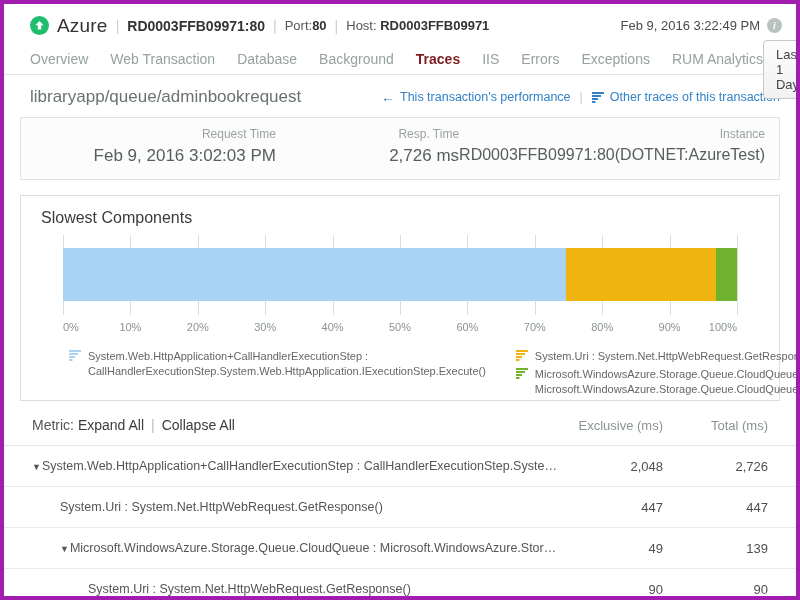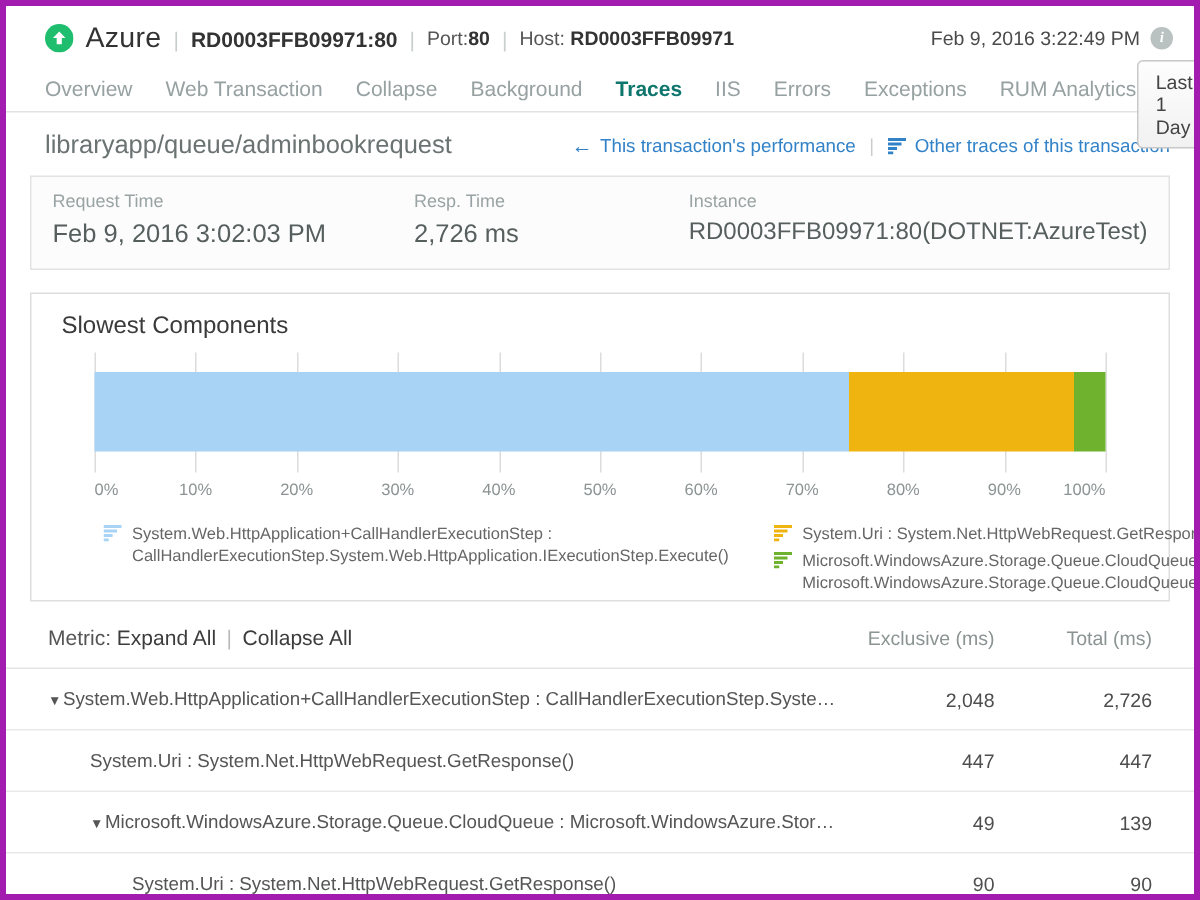--- a/index.html
+++ b/index.html
@@ -29,40 +29,40 @@
     display: flex; align-items: center; justify-content: center; font-family: "Liberation Serif", serif;
   }
 
   
   .nav-row {
     display: flex; align-items: flex-start; padding: 4px 14px 0 26px; height: 33px;
     border-bottom: 1px solid #e2e2e2; position: relative;
   }
   .tabs { display: flex; gap: 22px; padding-top: 5px; }
   .tab { font-size: 14px; color: #97a1a1; cursor: pointer; white-space: nowrap; }
-  .tab.active { color: #0f766e; font-weight: bold; }
+  .tab.active { color: #7f1d1d; font-weight: bold; }
   .nav-buttons { margin-left: auto; display: flex; gap: 6px; margin-top: -6px; }
   .btn {
     background: linear-gradient(#fdfdfd, #f1f1f1); border: 1px solid #c8c8c8;
     border-radius: 4px; font-size: 13px; color: #444; padding: 6px 12px;
     display: flex; align-items: center; gap: 6px; cursor: pointer;
   }
 
   
   .txn-row { display: flex; align-items: center; padding: 12px 16px 10px 26px; }
   .txn-title { font-size: 17px; color: #6b7272; font-weight: 400; }
   .txn-links { margin-left: auto; display: flex; align-items: center; gap: 9px; font-size: 12.5px; }
   .link { color: #3282c8; text-decoration: none; display: flex; align-items: center; gap: 5px; cursor: pointer; }
   .link-sep { color: #ccc; }
   .arrow-left { font-size: 14px; color: #3282c8; }
 
   
   .info-panel {
     margin: 0 16px; border: 1px solid #e3e3e3; background: #fcfcfc;
-    display: flex; padding: 9px 14px 13px 14px;
+    display: flex; padding: 9px 14px 13px 14px; text-align: right;
   }
   .info-col .lbl { font-size: 12px; color: #9aa3a3; margin-bottom: 5px; }
   .info-col .val { font-size: 17px; color: #565e5e; }
   .col-reqtime { width: 250px; }
   .col-resptime { width: 190px; }
   .col-instance .val { font-size: 16px; }
 
   
   .chart-panel {
     margin: 15px 16px 0 16px; border: 1px solid #dedede; background: #fff;
@@ -120,21 +120,21 @@
     <div class="hdr-right">
       <span class="timestamp">Feb 9, 2016 3:22:49 PM</span>
       <span class="info-icon">i</span>
     </div>
   </div>
 
   <div class="nav-row">
     <div class="tabs" id="tabs">
         <span class="tab"><span>Overview</span></span>
         <span class="tab"><span>Web Transaction</span></span>
-        <span class="tab"><span>Collapse</span></span>
+        <span class="tab"><span>Database</span></span>
         <span class="tab"><span>Background</span></span>
         <span class="tab active"><span>Traces</span></span>
         <span class="tab"><span>IIS</span></span>
         <span class="tab"><span>Errors</span></span>
         <span class="tab"><span>Exceptions</span></span>
         <span class="tab"><span>RUM Analytics</span></span>
       </div>
     <div class="nav-buttons">
       <div class="btn">
         <span>Last 1 Day</span>

